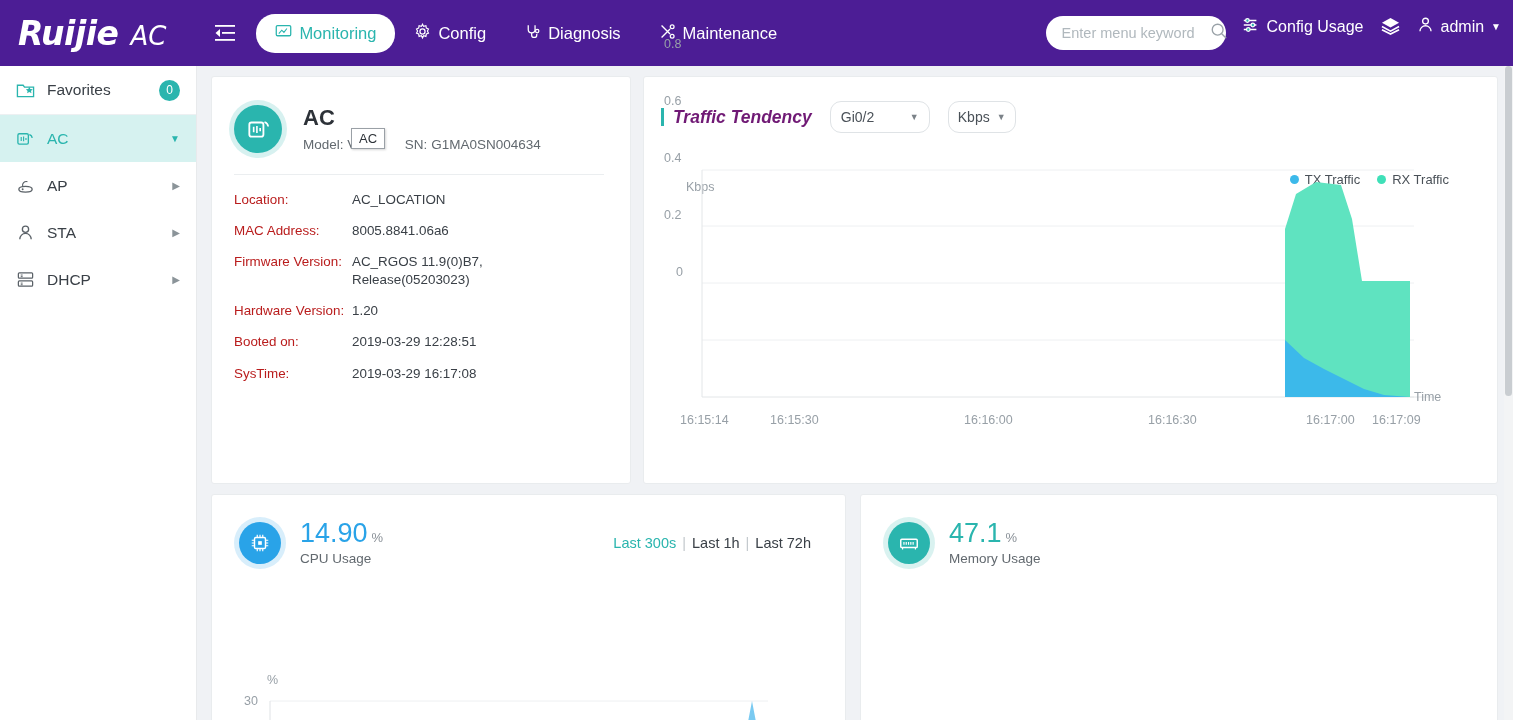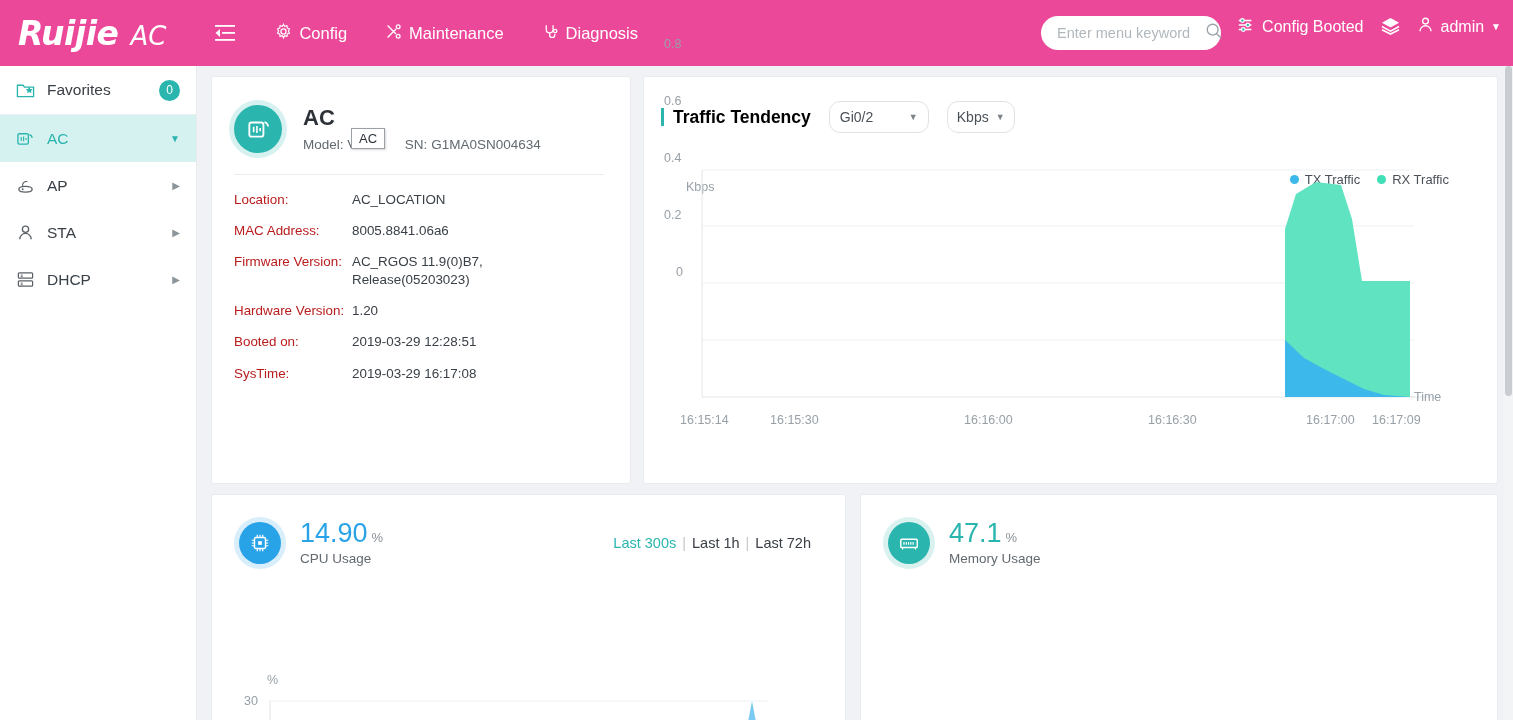--- a/index.html
+++ b/index.html
@@ -4,21 +4,21 @@
 <style>
   * { box-sizing: border-box; margin: 0; padding: 0; }
   html, body {
     width: 1513px; height: 720px;
     font-family: "Liberation Sans", sans-serif;
     background: #f0f2f5; overflow: hidden;
   }
   
   .topbar {
     position: absolute; top: 0; left: 0; width: 1513px; height: 66px;
-    background: #ec4899; display: flex; align-items: center;
+    background: #4c1d95; display: flex; align-items: center;
   }
   .brand { display: flex; align-items: baseline; margin-left: 18px; }
   .brand-logo {
     color: #fff; font-size: 33px; font-weight: 700; font-style: italic;
     letter-spacing: -0.5px; font-family: "DejaVu Sans", sans-serif;
   }
   .brand-sub {
     color: #fff; font-size: 26px; font-style: italic; margin-left: 12px;
     font-weight: 400; font-family: "DejaVu Sans", sans-serif;
   }
@@ -108,21 +108,21 @@
   .divider { height: 1px; background: #ebeef0; margin: 21px 26px 0 22px; }
   .kv-list { padding: 16px 22px 0 22px; }
   .kv {
     display: flex; font-size: 13.4px; line-height: 1.35; margin-bottom: 13px;
   }
   .kv .k { width: 118px; color: #b91c1c; flex: none; }
   .kv .v { color: #3a4047; }
   
   .ttl-row { display: flex; align-items: center; padding: 24px 0 0 17px; }
   .ttl-bar { width: 3px; height: 18px; background: #2ab5ae; margin-right: 9px; }
-  .ttl { font-size: 17.5px; font-weight: 700; color: #000000; }
+  .ttl { font-size: 17.5px; font-weight: 700; color: #701a75; font-style: italic; }
   .sel {
     margin-left: 18px; border: 1px solid #dfe3e6; border-radius: 11px;
     height: 32px; display: flex; align-items: center; font-size: 14px;
     color: #4a5158; cursor: pointer; background: #fff;
   }
   #sel-port { width: 100px; padding: 0 10px; justify-content: space-between; }
   #sel-unit { width: 68px; padding: 0 9px; justify-content: space-between; }
   .caret { color: #7b8288; font-size: 9px; }
   .legend {
     position: absolute; right: 48px; top: 95px; display: flex; gap: 17px;
@@ -173,48 +173,57 @@
   <div class="collapse-btn">
     <svg width="24" height="20" viewBox="0 0 24 20">
       <rect x="2" y="2" width="20" height="1.8" fill="#fff"></rect>
       <rect x="9" y="9" width="13" height="1.8" fill="#fff"></rect>
       <rect x="2" y="16" width="20" height="1.8" fill="#fff"></rect>
       <path d="M7 6 L2.5 10 L7 14 Z" fill="#fff"></path>
     </svg>
   </div>
 
   <div class="navgroup">
+    <div class="navitem active">
+      <span>
+        <svg width="17" height="17" viewBox="0 0 20 20">
+            <rect x="1.5" y="3" width="17" height="12" rx="1.5" fill="none" stroke="#2ab5ae" stroke-width="1.5"></rect>
+            <path d="M4.5 12.5 L8 8.5 L10.5 11 L14 6.5" fill="none" stroke="#2ab5ae" stroke-width="1.3"></path>
+          </svg>
+      </span>
+      <span>Monitoring</span>
+    </div>
     <div class="navitem">
       <span>
         <svg width="17" height="17" viewBox="0 0 20 20">
             <circle cx="10" cy="10" r="3" fill="none" stroke="#fff" stroke-width="1.5"></circle>
             <path d="M10 1.5 L11.3 4 L14 3.2 L14.5 6 L17 7 L15.8 9.5 L17 12 L14.5 13 L14 15.8 L11.3 15 L10 17.5 L8.7 15 L6 15.8 L5.5 13 L3 12 L4.2 9.5 L3 7 L5.5 6 L6 3.2 L8.7 4 Z" fill="none" stroke="#fff" stroke-width="1.4"></path>
           </svg>
       </span>
       <span>Config</span>
+    </div>
+    <div class="navitem">
+      <span>
+        <svg width="17" height="17" viewBox="0 0 20 20">
+            <path d="M5 2.5 v5 a4 4 0 0 0 8 0 v-5" fill="none" stroke="#fff" stroke-width="1.5"></path>
+            <path d="M9 11.5 v2.5 a3 3 0 0 0 6 0 v-1" fill="none" stroke="#fff" stroke-width="1.5"></path>
+            <circle cx="15.5" cy="9.5" r="2" fill="none" stroke="#fff" stroke-width="1.5"></circle>
+          </svg>
+      </span>
+      <span>Diagnosis</span>
     </div>
     <div class="navitem">
       <span>
         <svg width="17" height="17" viewBox="0 0 20 20">
             <path d="M3 3 L13 13 M3 17 L13 7" stroke="#fff" stroke-width="1.6" fill="none"></path>
             <circle cx="15.5" cy="4.5" r="2.2" fill="none" stroke="#fff" stroke-width="1.5"></circle>
             <circle cx="15.5" cy="15.5" r="2.2" fill="none" stroke="#fff" stroke-width="1.5"></circle>
           </svg>
       </span>
       <span>Maintenance</span>
-    </div>
-    <div class="navitem">
-      <span>
-        <svg width="17" height="17" viewBox="0 0 20 20">
-            <path d="M5 2.5 v5 a4 4 0 0 0 8 0 v-5" fill="none" stroke="#fff" stroke-width="1.5"></path>
-            <path d="M9 11.5 v2.5 a3 3 0 0 0 6 0 v-1" fill="none" stroke="#fff" stroke-width="1.5"></path>
-            <circle cx="15.5" cy="9.5" r="2" fill="none" stroke="#fff" stroke-width="1.5"></circle>
-          </svg>
-      </span>
-      <span>Diagnosis</span>
     </div>
   </div>
 
   <div class="topright">
     <div class="searchbox">
       <input placeholder="Enter menu keyword" style="">
       <span>
         <svg width="18" height="18" viewBox="0 0 20 20">
             <circle cx="8.5" cy="8.5" r="6" fill="none" stroke="#9aa2a8" stroke-width="1.5"></circle>
             <path d="M13 13 L18 18" stroke="#9aa2a8" stroke-width="1.5"></path>
@@ -223,21 +232,21 @@
     </div>
     <div class="tr-item">
       <span>
         <svg width="18" height="18" viewBox="0 0 20 20">
             <path d="M2 5 h14 M2 10 h14 M2 15 h14" stroke="#fff" stroke-width="1.5"></path>
             <circle cx="6" cy="5" r="2" fill="#2ab5ae" stroke="#fff" stroke-width="1.4"></circle>
             <circle cx="12" cy="10" r="2" fill="#2ab5ae" stroke="#fff" stroke-width="1.4"></circle>
             <circle cx="7" cy="15" r="2" fill="#2ab5ae" stroke="#fff" stroke-width="1.4"></circle>
           </svg>
       </span>
-      <span>Config Booted</span>
+      <span>Config Usage</span>
     </div>
     <div class="tr-item">
       <svg width="21" height="19" viewBox="0 0 22 20">
           <path d="M11 2 L20 7 L11 12 L2 7 Z" fill="#fff"></path>
           <path d="M2 11 L11 16 L20 11" fill="none" stroke="#fff" stroke-width="1.7"></path>
           <path d="M2 14.5 L11 19 L20 14.5" fill="none" stroke="#fff" stroke-width="1.7"></path>
         </svg>
     </div>
     <div class="tr-item">
       <span>

